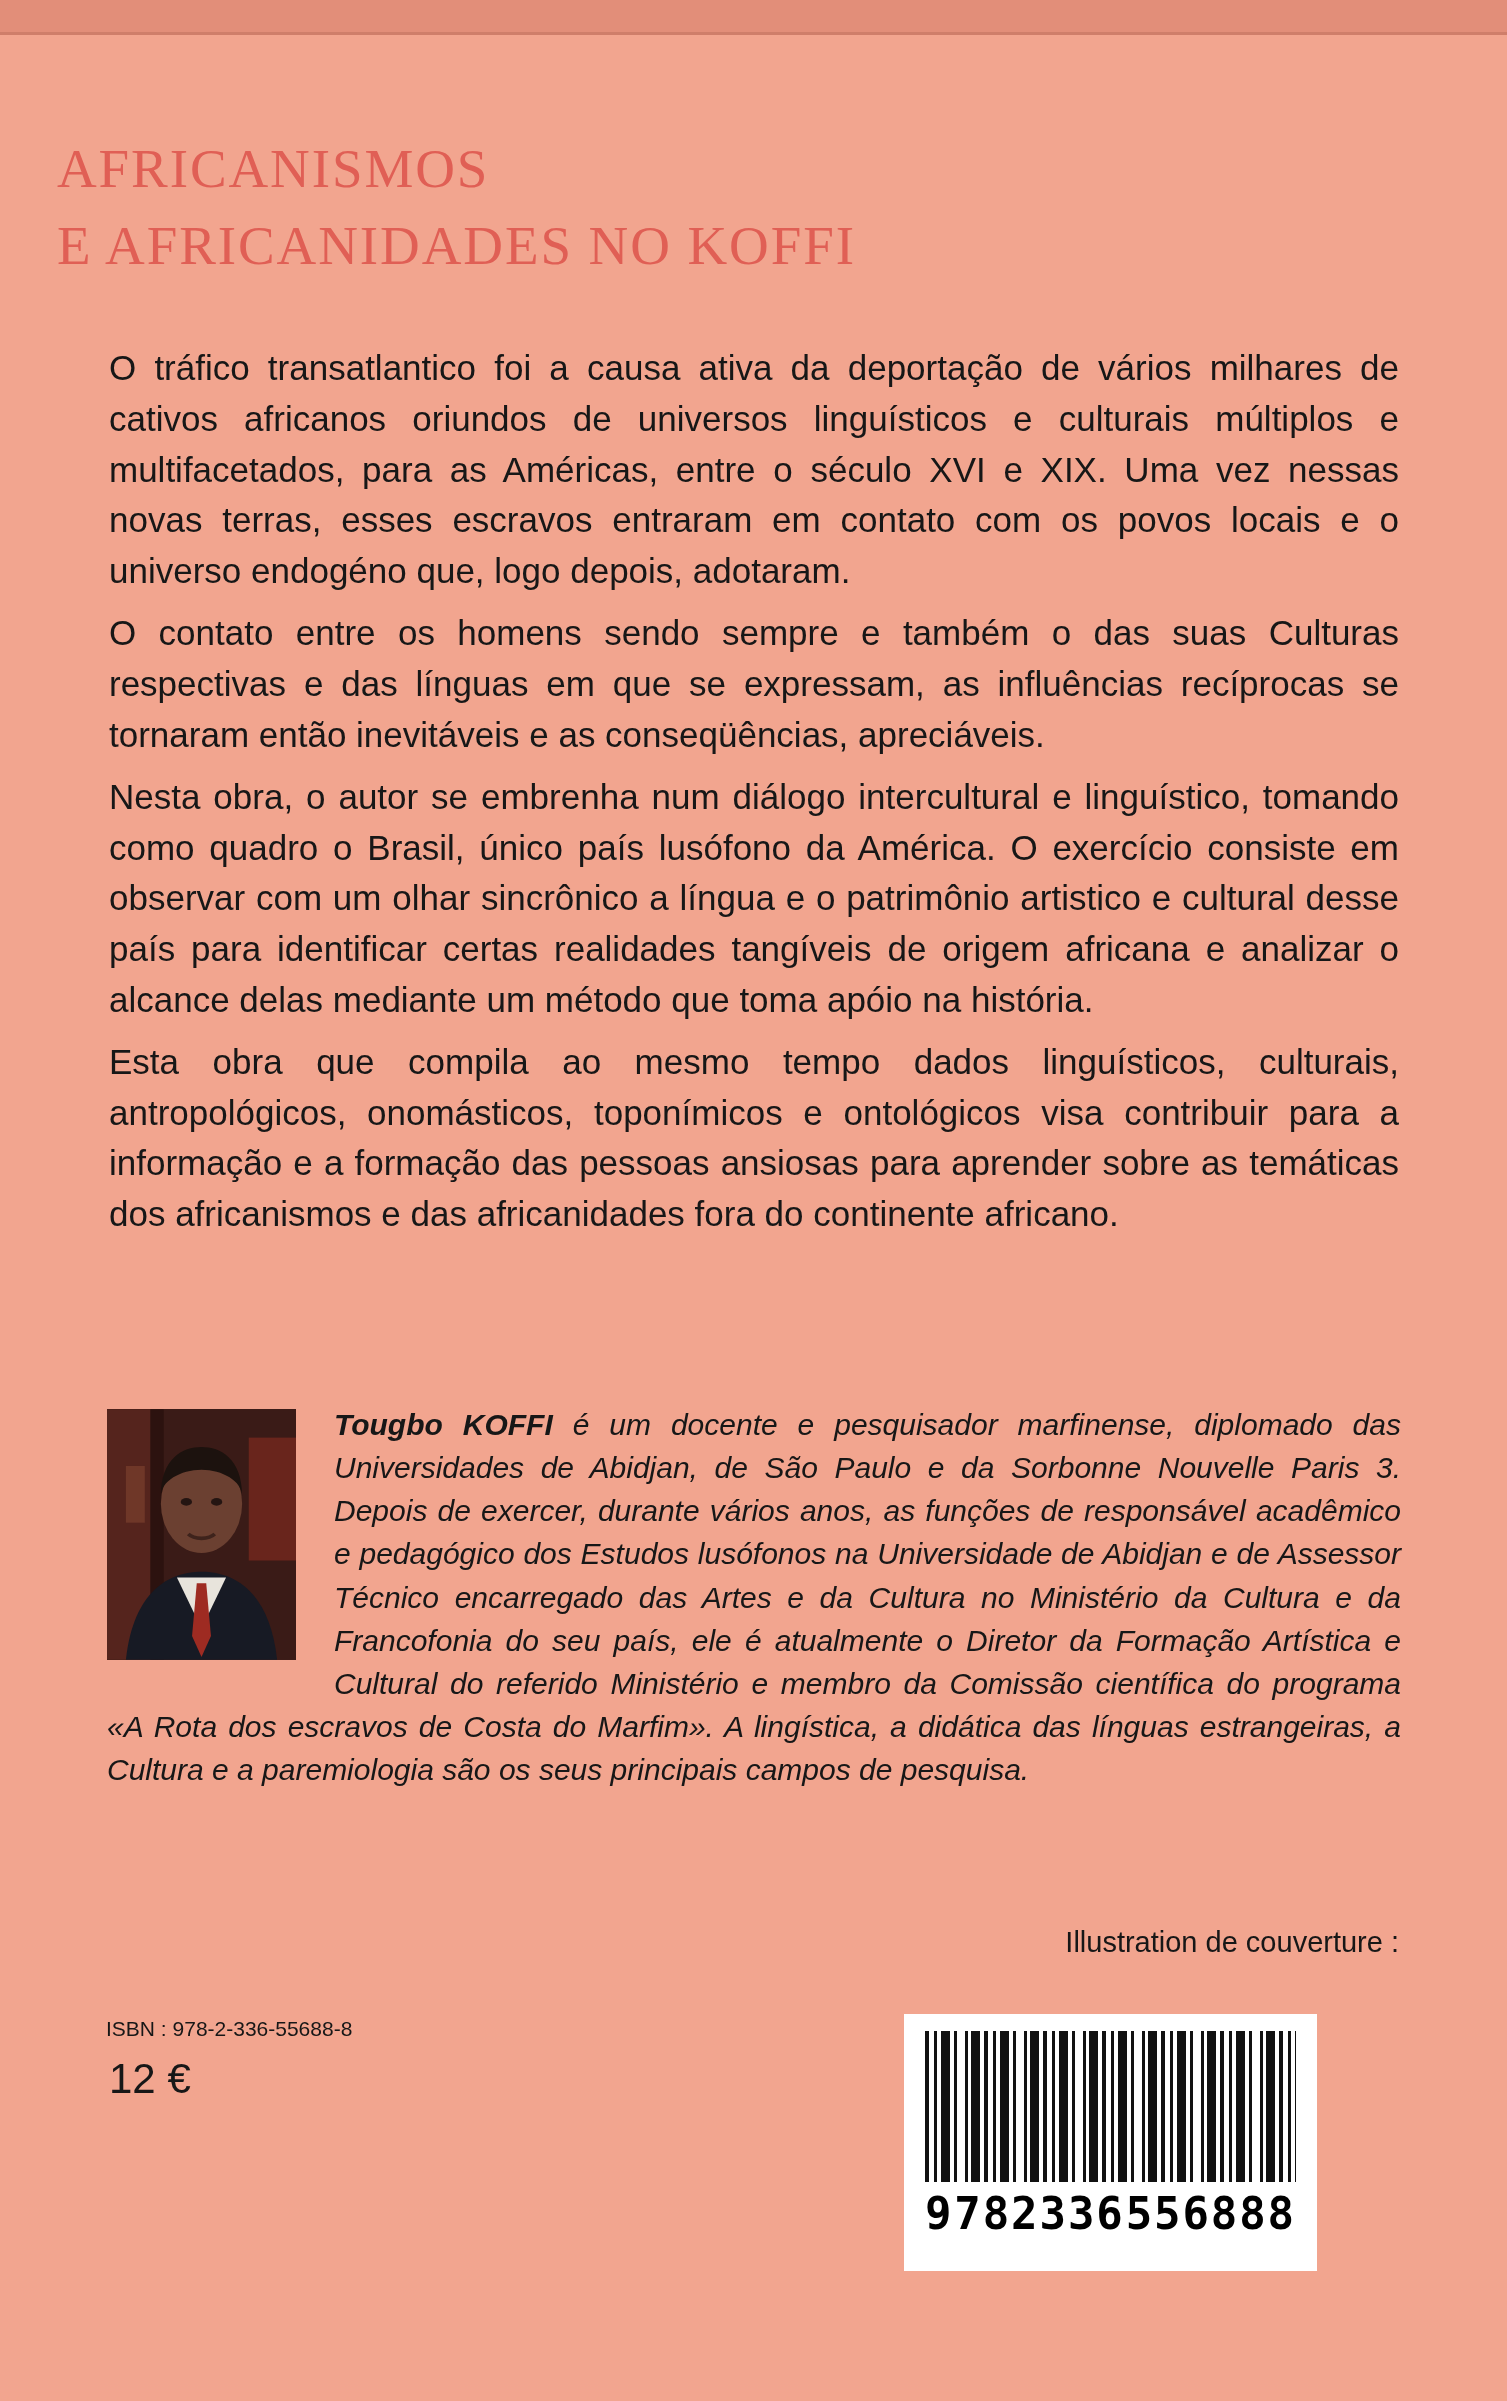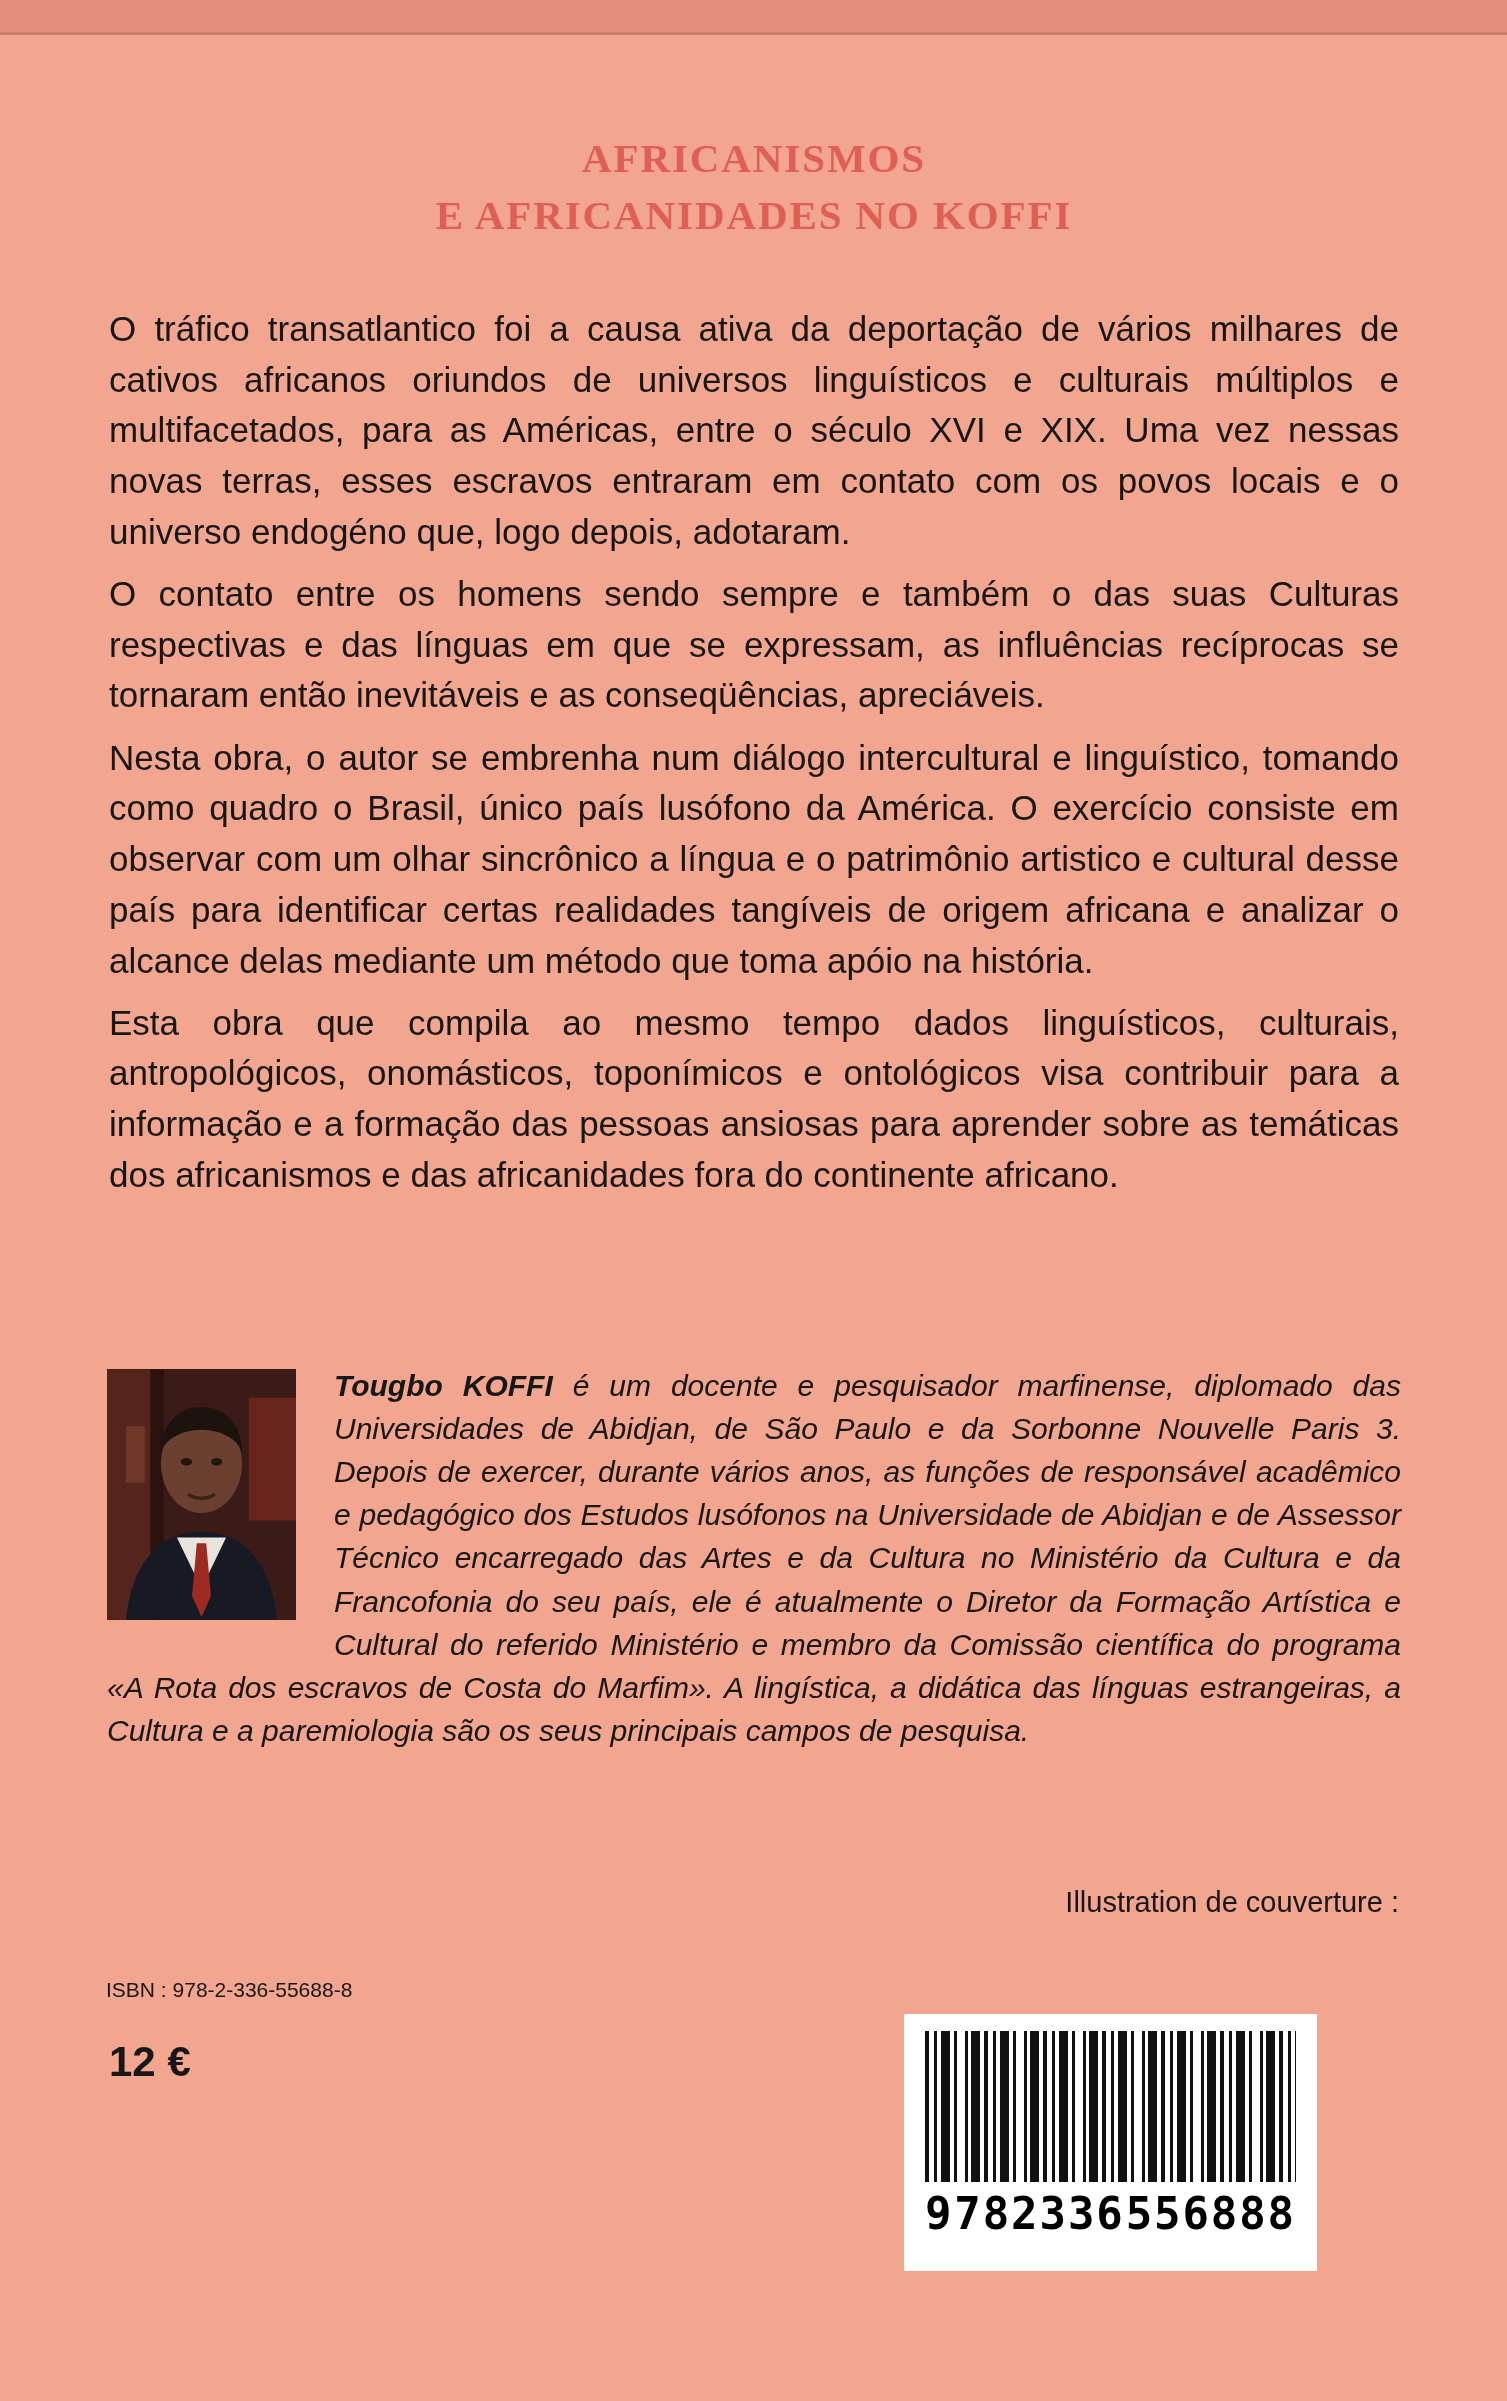--- a/index.html
+++ b/index.html
@@ -12,24 +12,24 @@
     overflow:hidden;
     margin:0 auto;
   }
   .top-band{
     width:100%;height:32px;
     background:var(--band,#E28E79);
     border-bottom:3.8px solid var(--band-line,#CF7E6A);
   }
   .title{
     margin:95px 57px 0;
-    text-align:center;
+    text-align:left;
     font-family:"Liberation Serif",serif;
-    font-weight:bold;
-    font-size:41px;
+    font-weight:normal;
+    font-size:55px;
     line-height:1.4;
     letter-spacing:1.9px;
     color:var(--title,#E05F55);
   }
   .synopsis{
     margin:59px 109px 0;
   }
   .synopsis p{
     margin:0 0 11.4px 0;
     font-size:35px;
@@ -56,23 +56,22 @@
     margin:131px 109px 0;
     font-size:29px;
     line-height:1.35;
     text-align:right;
   }
   .isbn{
     margin:55px 106px 0;
     font-size:21px;
   }
   .price{
-    margin:36px 109px 0;
+    margin:14px 109px 0;
     font-size:42px;
-    font-weight:bold;
   }
   .barcode-box{
     position:absolute;
     left:904px;top:2014px;
     width:413px;height:257px;
     background:var(--barcode-bg,#FFFFFF);
     box-sizing:border-box;
     padding:17px 21px 0 21px;
   }
   .bars{

